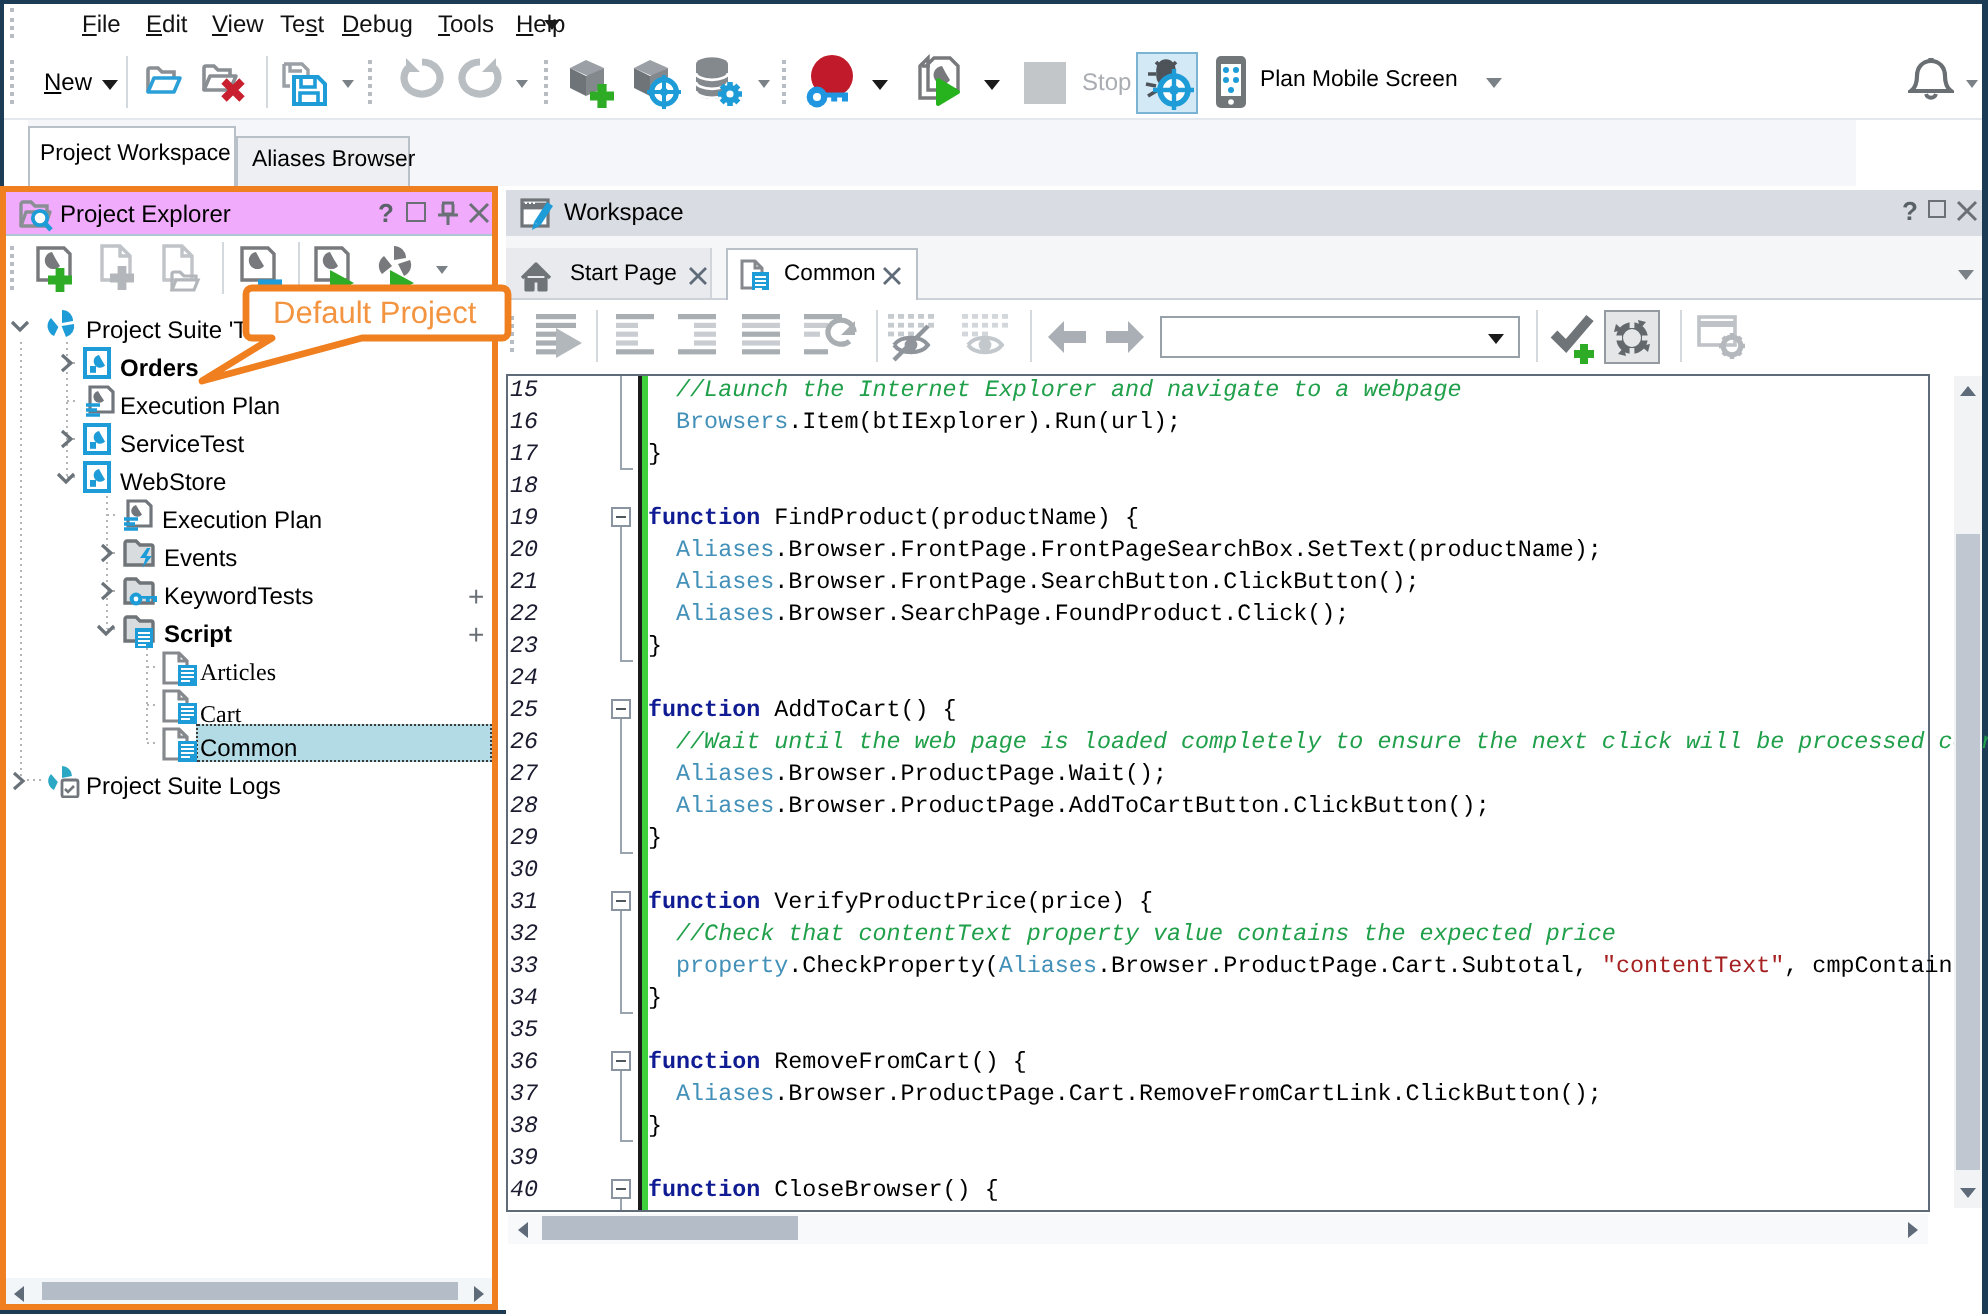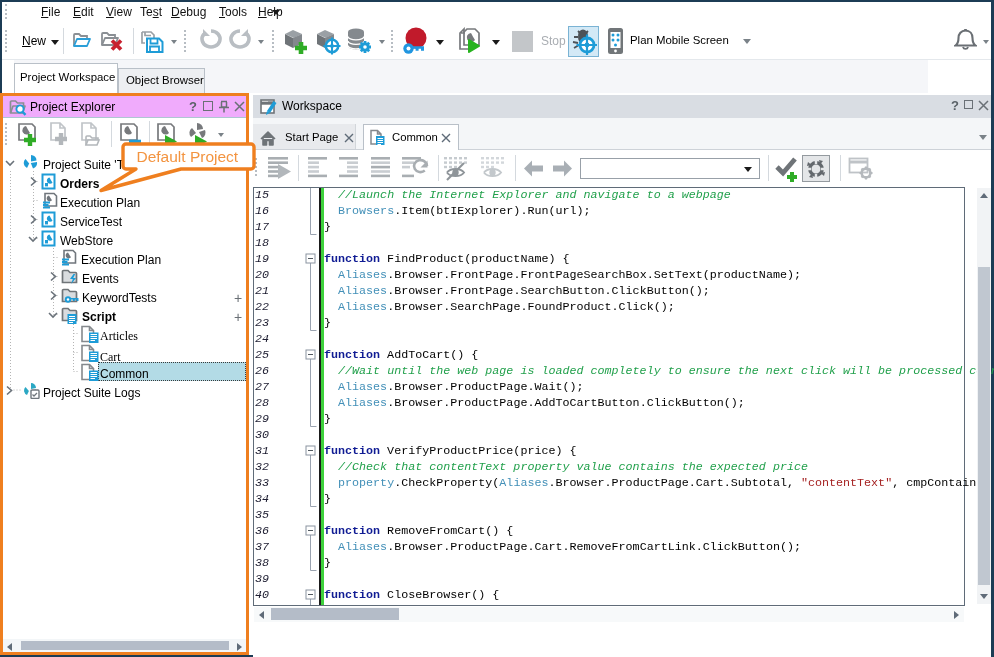--- a/index.html
+++ b/index.html
@@ -169,21 +169,21 @@
       <path d="M11.5,1 v2.2" stroke="#6a6f74" stroke-width="2.6"></path>
       <path d="M9,19 a2.6,2.6 0 0 0 5,0" fill="none" stroke="#6a6f74" stroke-width="1.9"></path>
     </svg>
     <div class="darr garr" style="left:981px;top:18px;border-left-width:3px;border-right-width:3px;border-top-width:4px;"></div>
   </div>
   <div id="tabstrip">
     <div class="mtab" style="left:0px;top:3px;width:104px;height:30px;background:#fff;z-index:2;">
       <div style="position:absolute;left:5px;top:7px;white-space:nowrap;font-size:11.4px;">Project Workspace</div>
     </div>
     <div class="mtab" style="left:104px;top:8px;width:87px;height:25px;background:#edeff2;">
-      <div style="position:absolute;left:7px;top:5px;white-space:nowrap;font-size:11.4px;">Object Browser</div>
+      <div style="position:absolute;left:7px;top:5px;white-space:nowrap;font-size:11.4px;">Aliases Browser</div>
     </div>
   </div>
   <div id="leftpanel">
     <div id="pehead">
       <svg class="abs" style="left:6px;top:3px;" width="18" height="17" viewBox="0 0 18 17">
         <path d="M1.5,14 v-11 a1,1 0 0 1 1,-1 h4 l2,2 h6 v3" fill="none" stroke="#8a8f94" stroke-width="1.7"></path>
         <path d="M1.5,14 l2.5,-7 h12 l-2.5,7 z" fill="none" stroke="#8a8f94" stroke-width="1.7" stroke-linejoin="round"></path>
         <circle cx="11" cy="10" r="3.6" fill="#fff" stroke="#1e9cd7" stroke-width="1.9"></circle>
         <path d="M13.5,12.7 l3,3.2" stroke="#1e9cd7" stroke-width="2.4"></path>
       </svg>

